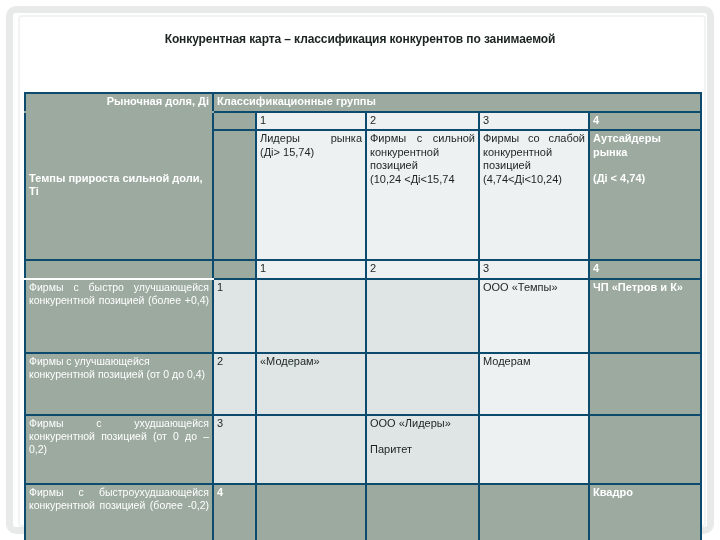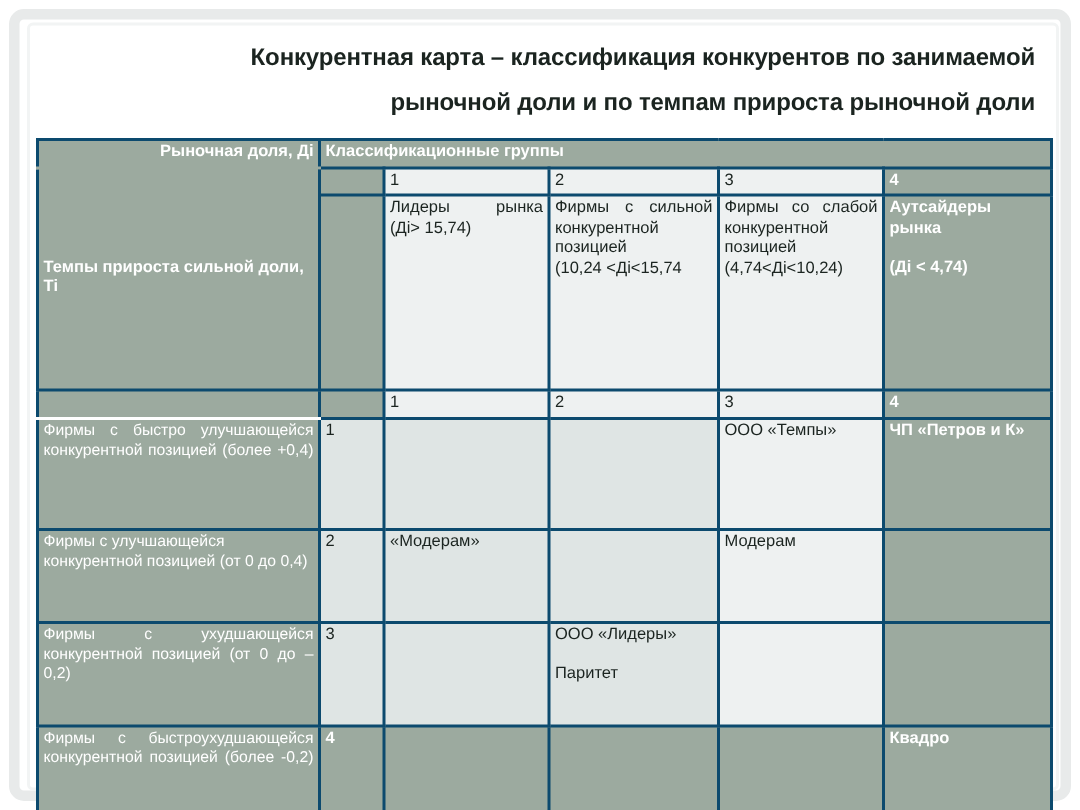--- a/index.html
+++ b/index.html
@@ -33,22 +33,22 @@
     border-radius: 4px;
     box-sizing: border-box;
     pointer-events: none;
   }
 
   
   .title {
     position: absolute;
     left: 30px; top: 24px;
     width: 660px;
-    text-align: right;
-    font-size: 16px;
+    text-align: center;
+    font-size: 12px;
     font-weight: bold;
     color: #1b2420;
     line-height: 30px;
     letter-spacing: -0.1px;
   }
   .title .line2 { display: block; }
 
   
   table.cmap {
     position: absolute;
@@ -82,21 +82,20 @@
 </head>
 <body>
 
 <div id="slide">
 
   <div class="frame-outer"></div>
   <div class="frame-inner"></div>
 
   <div class="title">
     <span>Конкурентная карта – классификация конкурентов по занимаемой</span>
-    <span class="line2">рыночной доли и по темпам прироста рыночной доли</span>
   </div>
 
   <table class="cmap">
     <colgroup>
       <col style="width:188px">
       <col style="width:43px">
       <col style="width:110px">
       <col style="width:113px">
       <col style="width:110px">
       <col style="width:112px">

